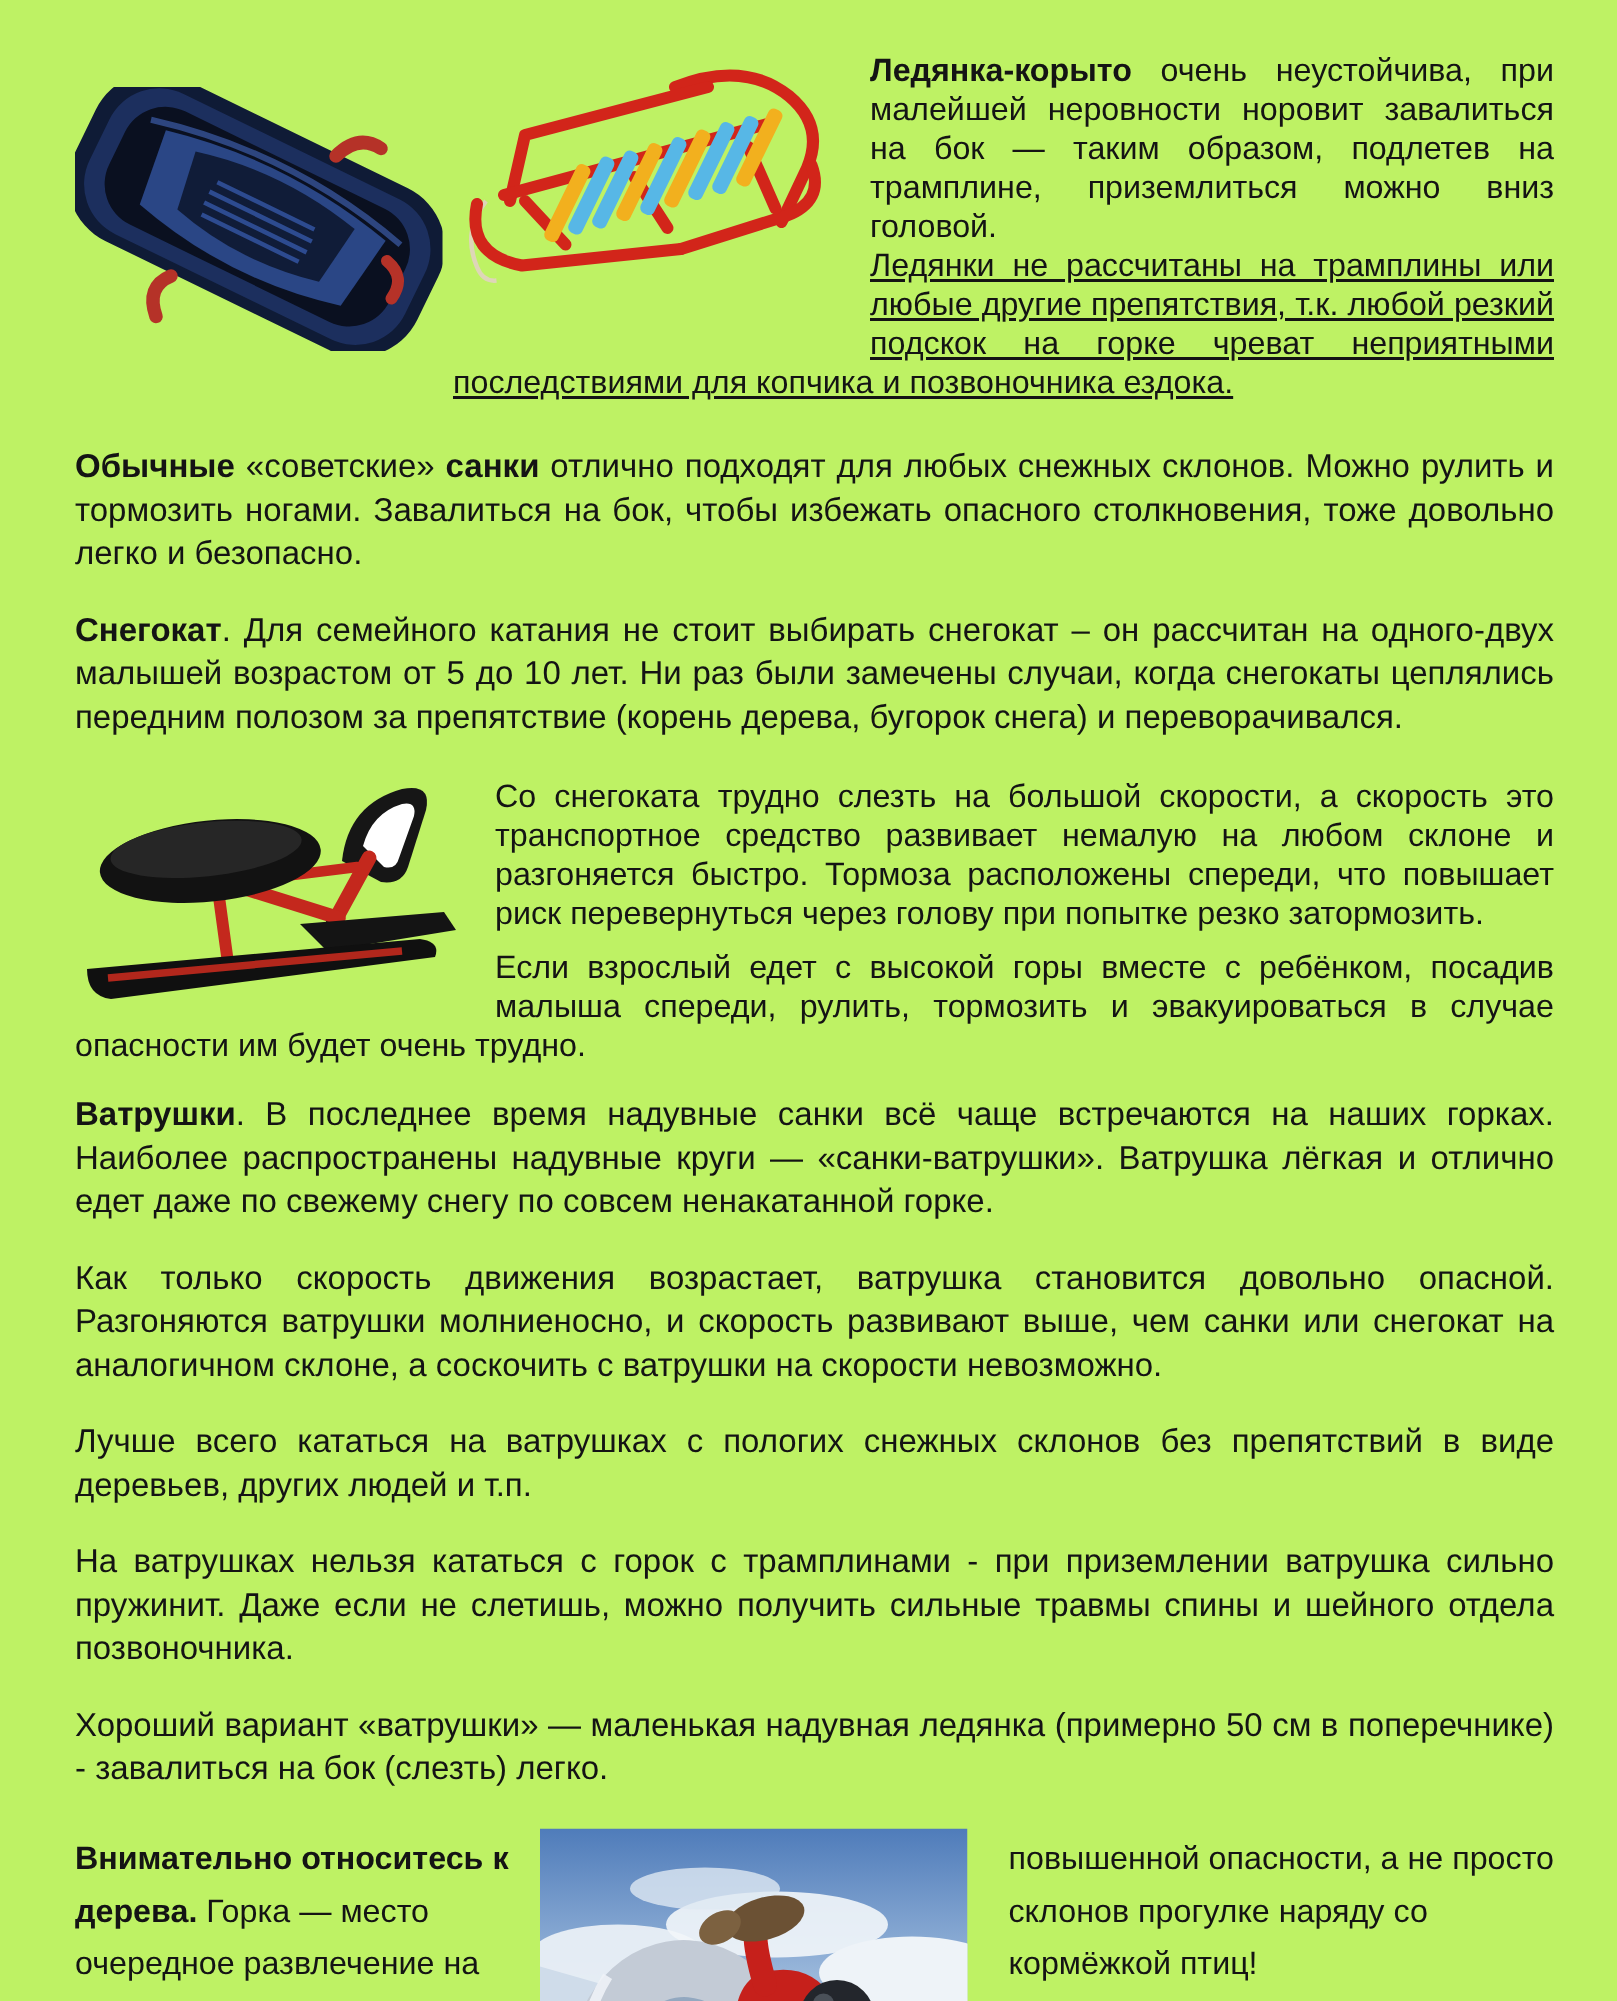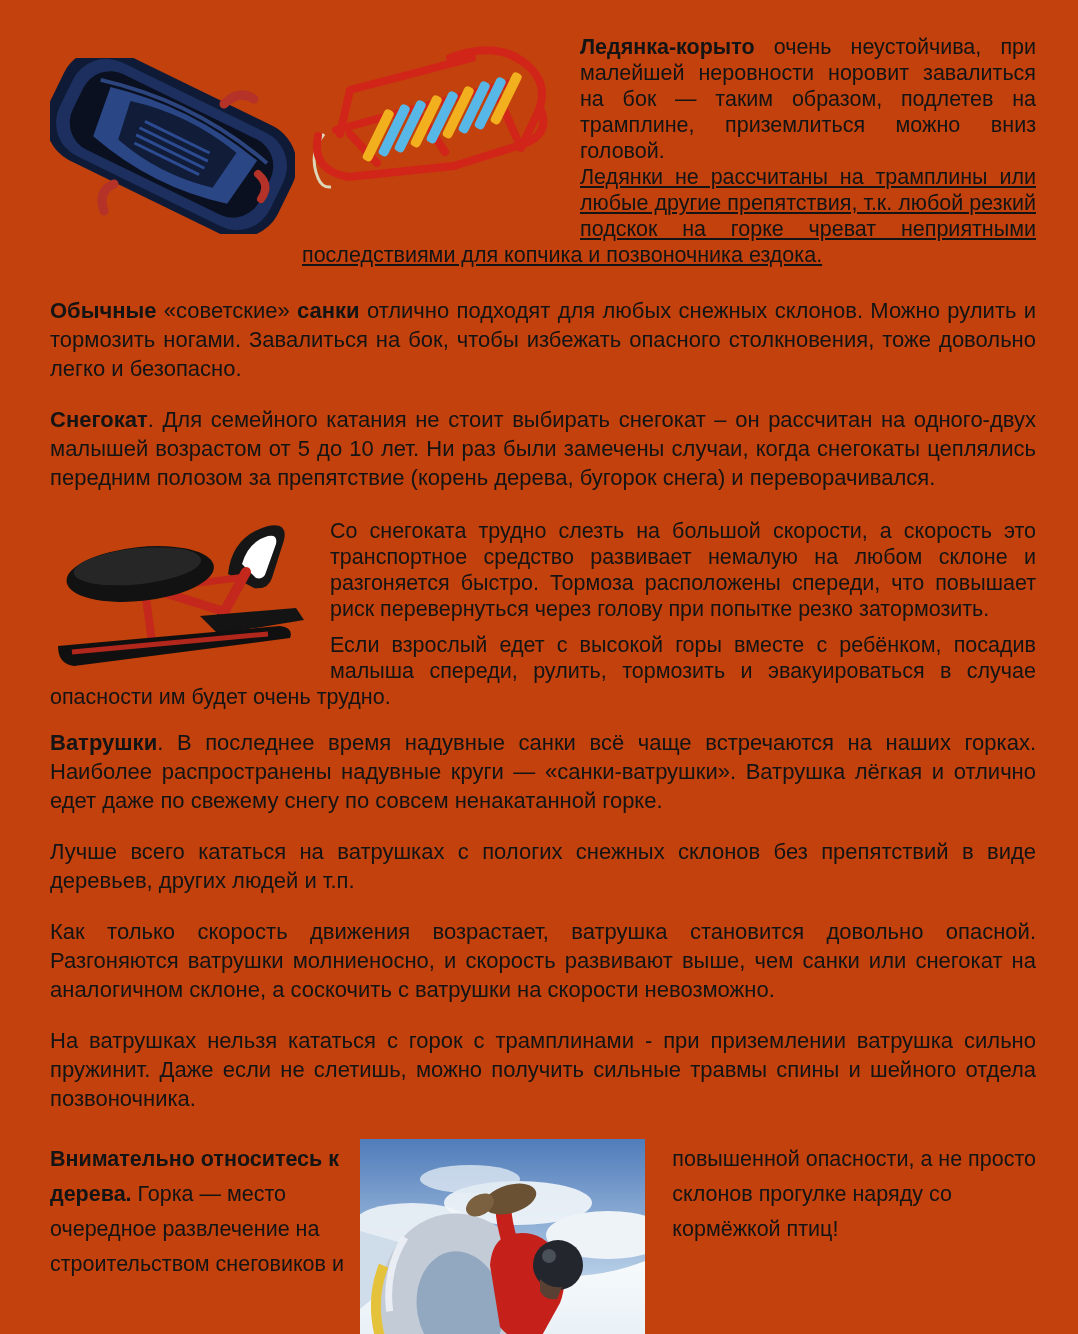--- a/index.html
+++ b/index.html
@@ -1,21 +1,21 @@
 <!DOCTYPE html>
 <html><head>
 <meta charset="utf-8">
 <style>
   * { margin:0; padding:0; box-sizing:border-box; }
   html,body { background:#ffffff; }
   .page {
     position:relative;
     width:1078px; height:1334px;
     margin:0 auto;
-    background:#c2410c;
+    background:#bef264;
     font-family:"Liberation Sans", sans-serif;
     color:#141414;
     padding:8px 42px 0 50px;
     overflow:hidden;
   }
   p.body-just {
     font-size:22px; line-height:29px;
     text-align:justify;
     margin-top:22px;
   }
@@ -141,26 +141,27 @@
       </svg>
     </div>
 
     <p class="wrap-just"><span>Со снегоката трудно слезть на большой скорости, а скорость это транспортное средство развивает немалую на любом склоне и разгоняется быстро. Тормоза расположены спереди, что повышает риск перевернуться через голову при попытке резко затормозить.</span></p>
     <p class="wrap-just sneg-p2"><span>Если взрослый едет с высокой горы вместе с ребёнком, посадив малыша спереди, рулить, тормозить и эвакуироваться в случае опасности им будет очень трудно.</span></p>
     <div class="clear"></div>
   </div>
 
   <p class="body-just" style="margin-top:18px;"><b>Ватрушки</b><span>. В последнее время надувные санки всё чаще встречаются на наших горках. Наиболее распространены надувные круги — «санки-ватрушки». Ватрушка лёгкая и отлично едет даже по свежему снегу по совсем ненакатанной горке.</span></p>
 
+  <p class="body-just"><span>Как только скорость движения возрастает, ватрушка становится довольно опасной. Разгоняются ватрушки молниеносно, и скорость развивают выше, чем санки или снегокат на аналогичном склоне, а соскочить с ватрушки на скорости невозможно.</span></p>
+
   <p class="body-just"><span>Лучше всего кататься на ватрушках с пологих снежных склонов без препятствий в виде деревьев, других людей и т.п.</span></p>
 
-  <p class="body-just"><span>Как только скорость движения возрастает, ватрушка становится довольно опасной. Разгоняются ватрушки молниеносно, и скорость развивают выше, чем санки или снегокат на аналогичном склоне, а соскочить с ватрушки на скорости невозможно.</span></p>
-
   <p class="body-just"><span>На ватрушках нельзя кататься с горок с трамплинами - при приземлении ватрушка сильно пружинит. Даже если не слетишь, можно получить сильные травмы спины и шейного отдела позвоночника.</span></p>
 
+  <p class="body-just"><span>Хороший вариант «ватрушки» — маленькая надувная ледянка (примерно 50 см в поперечнике) - завалиться на бок (слезть) легко.</span></p>
 
   <div class="outro">
 
     <div class="outro-col outro-left">
       <div class="outro-line"><b>Внимательно относитесь к</b></div>
       <div class="outro-line"><b>дерева.</b><span> Горка — место</span></div>
       <div class="outro-line"><span>очередное развлечение на</span></div>
       <div class="outro-line"><span>строительством снеговиков и</span></div>
     </div>
 

